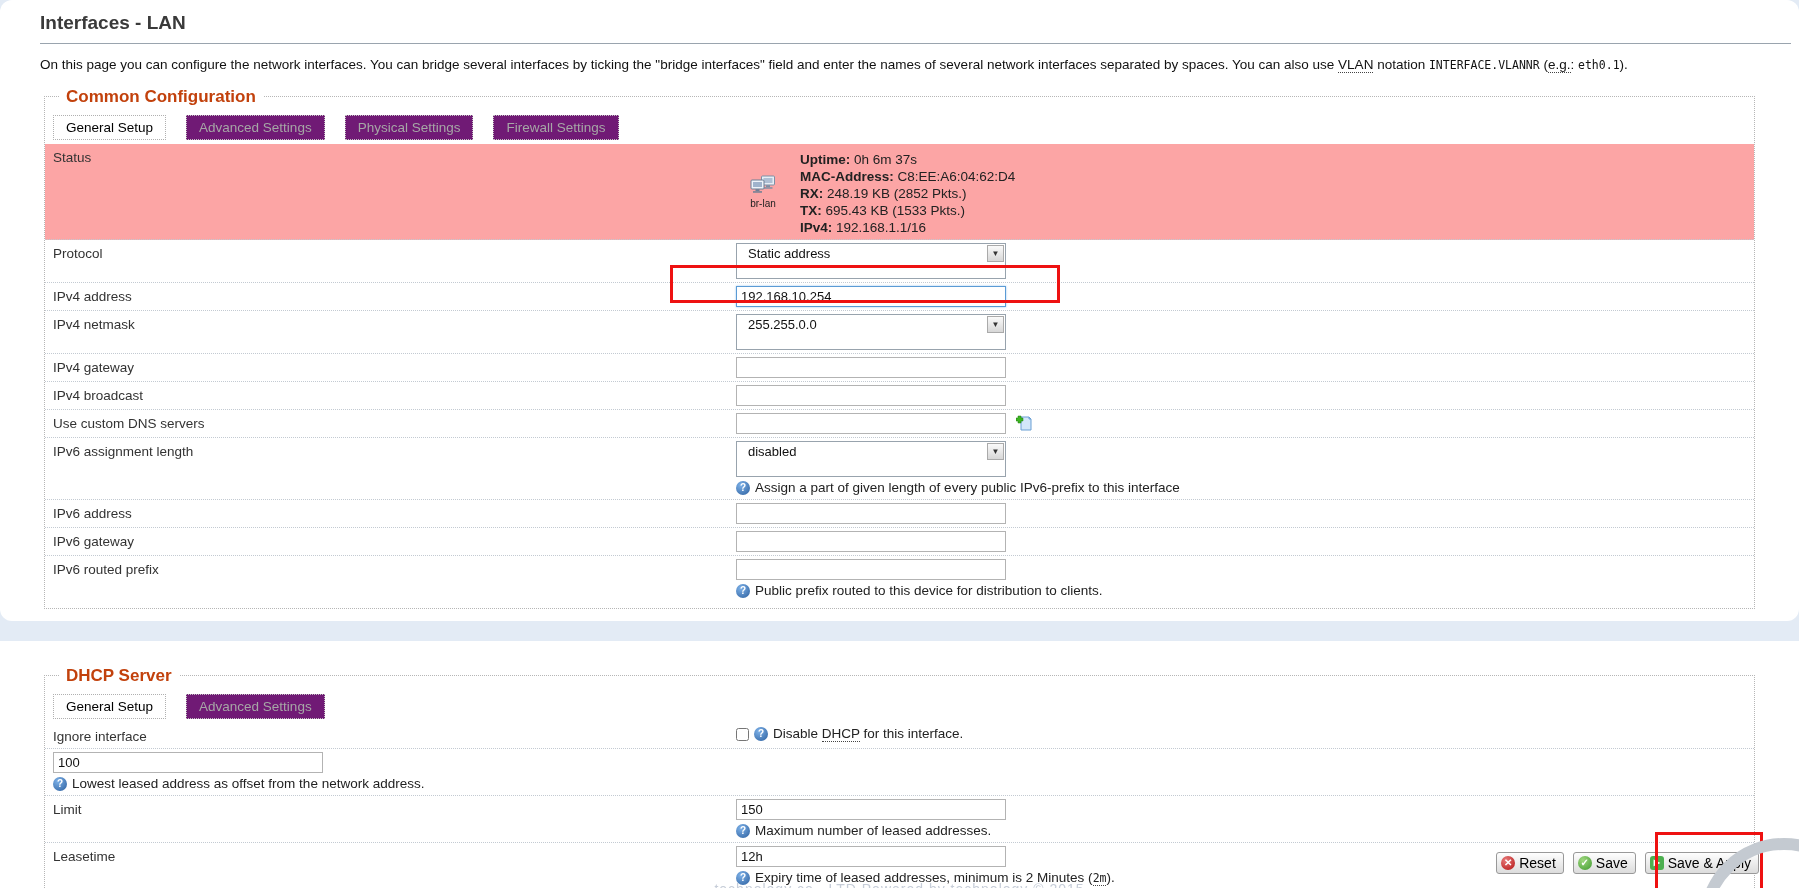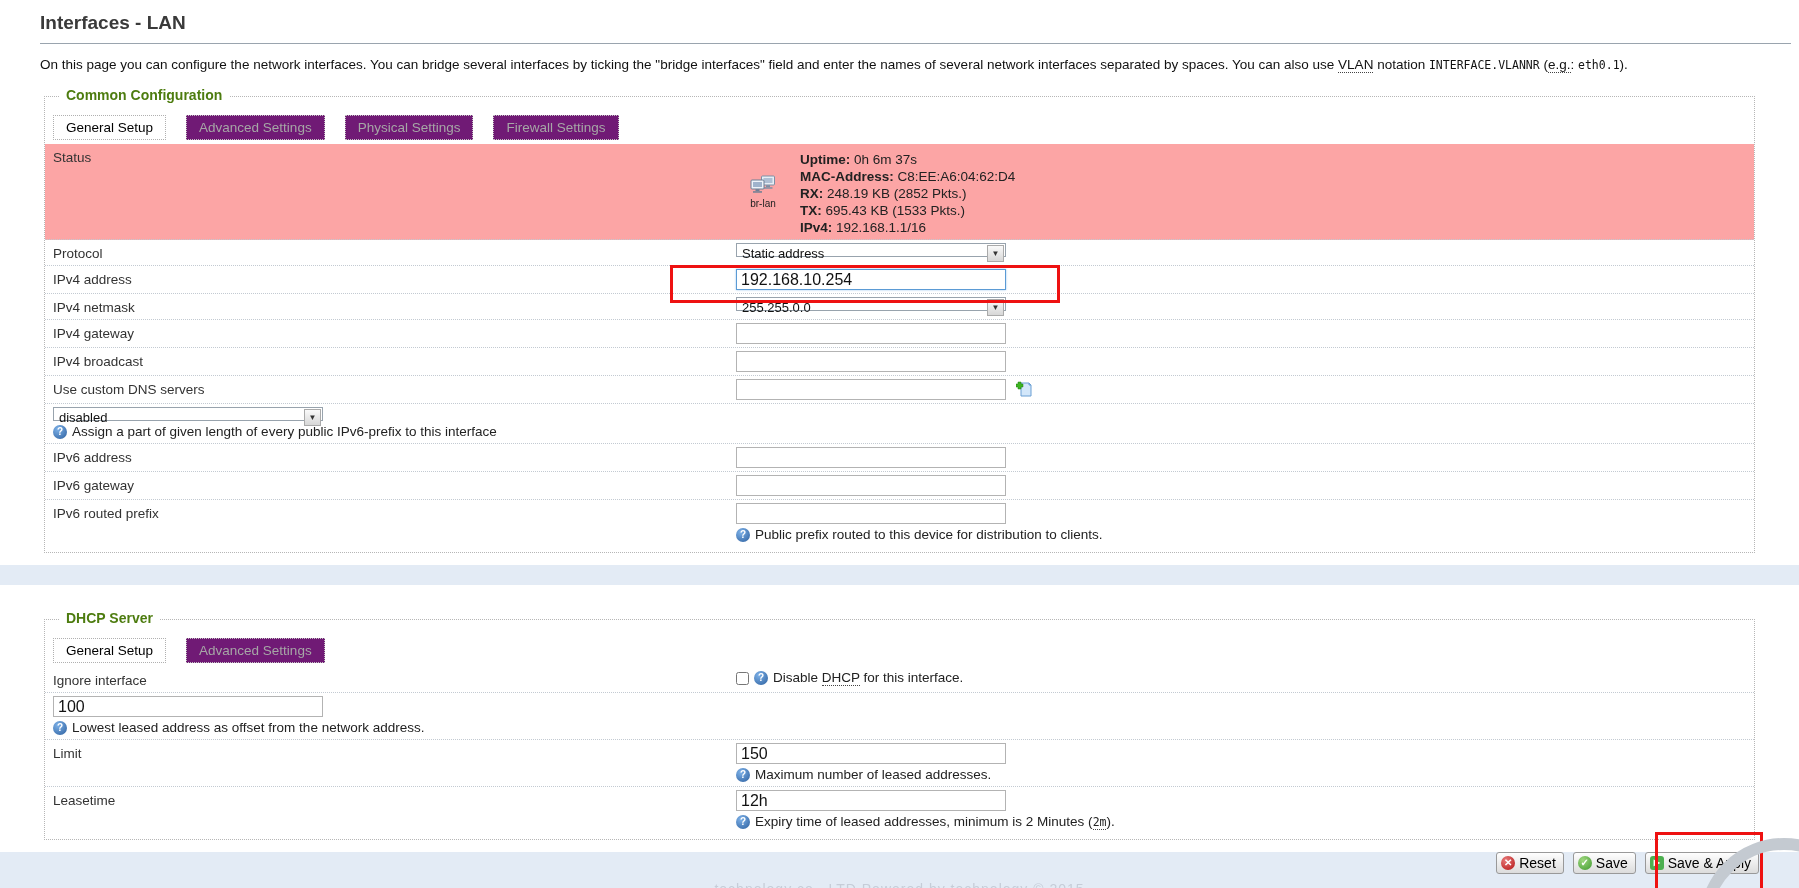--- a/index.html
+++ b/index.html
@@ -3,35 +3,35 @@
 <meta charset="utf-8">
 <style>
   * { margin:0; padding:0; box-sizing:border-box; }
   html,body { background:#e3ebf5; }
   .page {
     position:relative; width:1799px; height:888px; overflow:hidden;
     font-family:"Liberation Sans","DejaVu Sans",sans-serif; font-size:13.5px; color:#222;
     background:#e3ebf5;
   }
   .panel { background:#fff; width:100%; }
-  .panel1 { padding:6px 0 12px; }
+  .panel1 { padding:6px 0 12px;border-radius:12px; }
   .panel2 { margin-top:20px; padding:12px 0 12px; }
 
   h2.page-title {
     margin:0 8px 0 40px; padding:6px 0 9px; font-size:19px; font-weight:bold; color:#3a3a3a;
     border-bottom:1px solid #9aa4ae;
   }
   .desc { margin:12px 70px 0 40px; line-height:17px; color:#111; }
   .abbr { border-bottom:1px dotted #444; cursor:help; }
   .code { font-family:"DejaVu Sans Mono","Liberation Mono",monospace; font-size:11.5px; }
 
   .fieldset { position:relative; margin:22px 44px 0; border:1px dotted #b6b6b6; padding-bottom:6px; background:#fff; }
   .legend {
     position:absolute; top:-10px; left:14px; background:#fff; padding:0 7px;
-    font-weight:bold; font-size:14px; color:#4d7c0f; white-space:nowrap;
+    font-weight:bold; font-size:17px; color:#c2410c; white-space:nowrap;
   }
   .tabs { display:flex; gap:20px; margin:18px 0 0 8px; }
   .tab {
     padding:4px 12px; border:1px dotted #c3c3c3; background:#701a75; color:#a6a6a6;
     font-size:13.5px; cursor:pointer; white-space:nowrap;
   }
   .tab.active { background:#fff; color:#000; border-color:#b0b0b0; }
 
   .rows { margin-top:4px; }
   .row { display:flex; align-items:flex-start; padding:3px 8px; border-bottom:1px dotted #c3cad2; min-height:26px; background:#fff; }
@@ -39,27 +39,27 @@
   .row-label { flex:0 0 683px; padding-top:3px; color:#333; }
   .row-field { flex:1; }
 
   .row-status { background:#fca5a5; min-height:94px; }
   .status-wrap { display:flex; gap:10px; padding-top:4px; }
   .status-iconcol { width:54px; text-align:center; padding-top:24px; font-size:10px; color:#222; }
   .status-lines { line-height:17px; font-size:13.5px; }
   .status-lines b { font-weight:bold; }
 
   input.text {
-    width:270px; height:21px; border:1px solid #b3b3b3; padding:1px 4px; font-size:16px;
+    width:270px; height:21px; border:1px solid #b3b3b3; padding:1px 4px; font-size:13px;
     font-family:"Liberation Sans",sans-serif; background:#fff; color:#111;
   }
   input.text.focused { border:1px solid #5b9bd5; box-shadow:0 0 2px #9cc6ee; }
   .select {
-    position:relative; width:270px; height:14px; border:1px solid #98a3ad; background:#fff;
-    font-size:13px; line-height:19px; padding-left:5px; cursor:pointer; color:#111;
+    position:relative; width:270px; height:36px; border:1px solid #98a3ad; background:#fff;
+    font-size:13px; line-height:19px; padding-left:11px; cursor:pointer; color:#111;
   }
   .sel-btn {
     position:absolute; right:1px; top:1px; width:17px; height:17px;
     background:linear-gradient(#fafafa,#d7d7d7); border:1px solid #aaa;
     font-size:8px; color:#333; text-align:center; line-height:16px;
   }
   .help-line { display:flex; align-items:center; gap:5px; margin-top:3px; line-height:16px; }
   .help-icon {
     display:inline-block; width:14px; height:14px; border-radius:50%; flex:0 0 14px;
     background:radial-gradient(circle at 35% 30%, #7db1e8, #2c5f9e);
@@ -193,20 +193,21 @@
               <svg class="add-icon" width="17" height="17" viewBox="0 0 17 17">
                 <path d="M5 2h8l2 2v11H5z" fill="#d3e7fa" stroke="#6b9fd4"></path>
                 <path d="M13 2l2 2h-2z" fill="#a8c9e8" stroke="#6b9fd4"></path>
                 <path d="M3 1h3v2h2v3H6v2H3V6H1V3h2z" fill="#3db520" stroke="#1f7a10" stroke-width="0.5" transform="translate(-1,0)"></path>
               </svg>
             </span>
           </div>
         </div>
 
         <div class="row">
+          <div class="row-label">IPv6 assignment length</div>
           <div class="row-field">
             <div class="select">
               <span>disabled</span>
               <span class="sel-btn">▼</span>
             </div>
             <div class="help-line">
               <span class="help-icon">?</span>
               <span>Assign a part of given length of every public IPv6-prefix to this interface</span>
             </div>
           </div>

